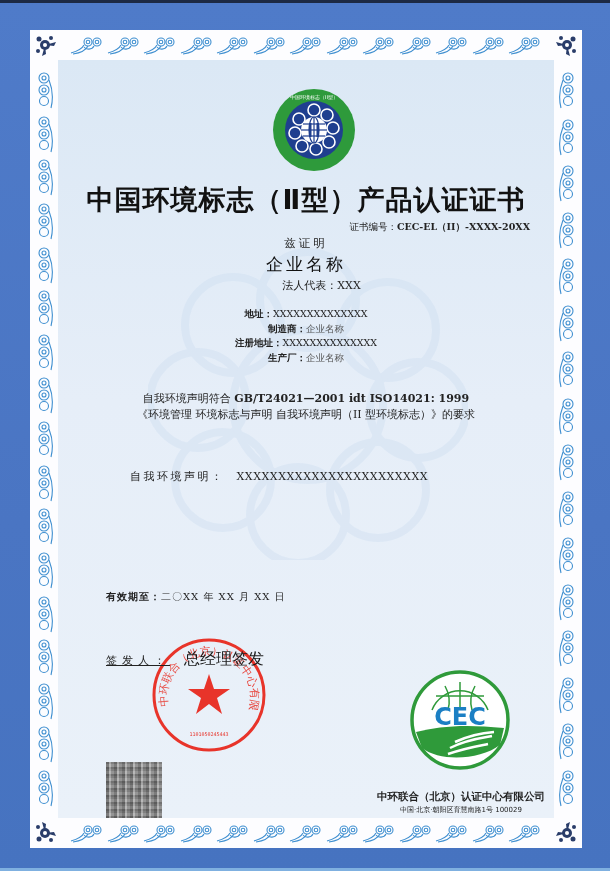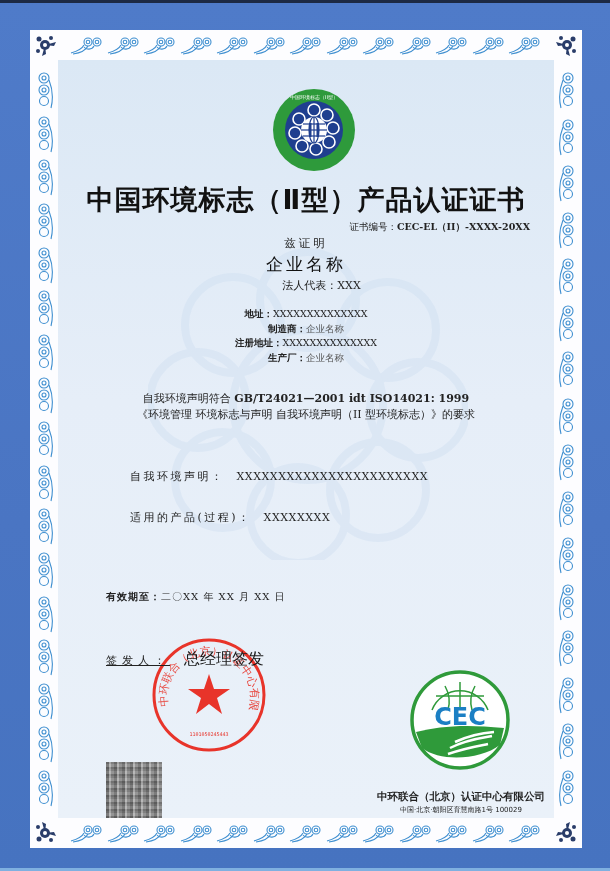--- a/index.html
+++ b/index.html
@@ -840,23 +840,20 @@
     </div>
 
     <div class="center-block std">
       <div><span>自我环境声明符合 </span><b>GB/T24021—2001 idt ISO14021: 1999</b></div>
       <div>《环境管理 环境标志与声明 自我环境声明（II 型环境标志）》的要求</div>
     </div>
 
     <div class="field f1">
       <span class="k">自我环境声明：</span><span class="v">XXXXXXXXXXXXXXXXXXXXXXX</span>
     </div>
-    <div class="field f2">
-      <span class="k">适用的产品(过程)：</span><span class="v">XXXXXXXX</span>
-    </div>
 
     <div class="dates">
       <div><span class="k">有效期至：</span><span class="v">二〇XX 年 XX 月 XX 日</span></div>
     </div>
 
     <svg class="seal" viewBox="0 0 118 118">
       <circle cx="59" cy="59" r="55" fill="none" stroke="#e8342a" stroke-width="3"></circle>
       <polygon points="59,38 64,53 80,53 67,62 72,78 59,68 46,78 51,62 38,53 54,53" fill="#e8342a"></polygon>
       <defs>
           <path id="sealArc" d="M 18 70 A 42 42 0 1 1 100 70"></path>

